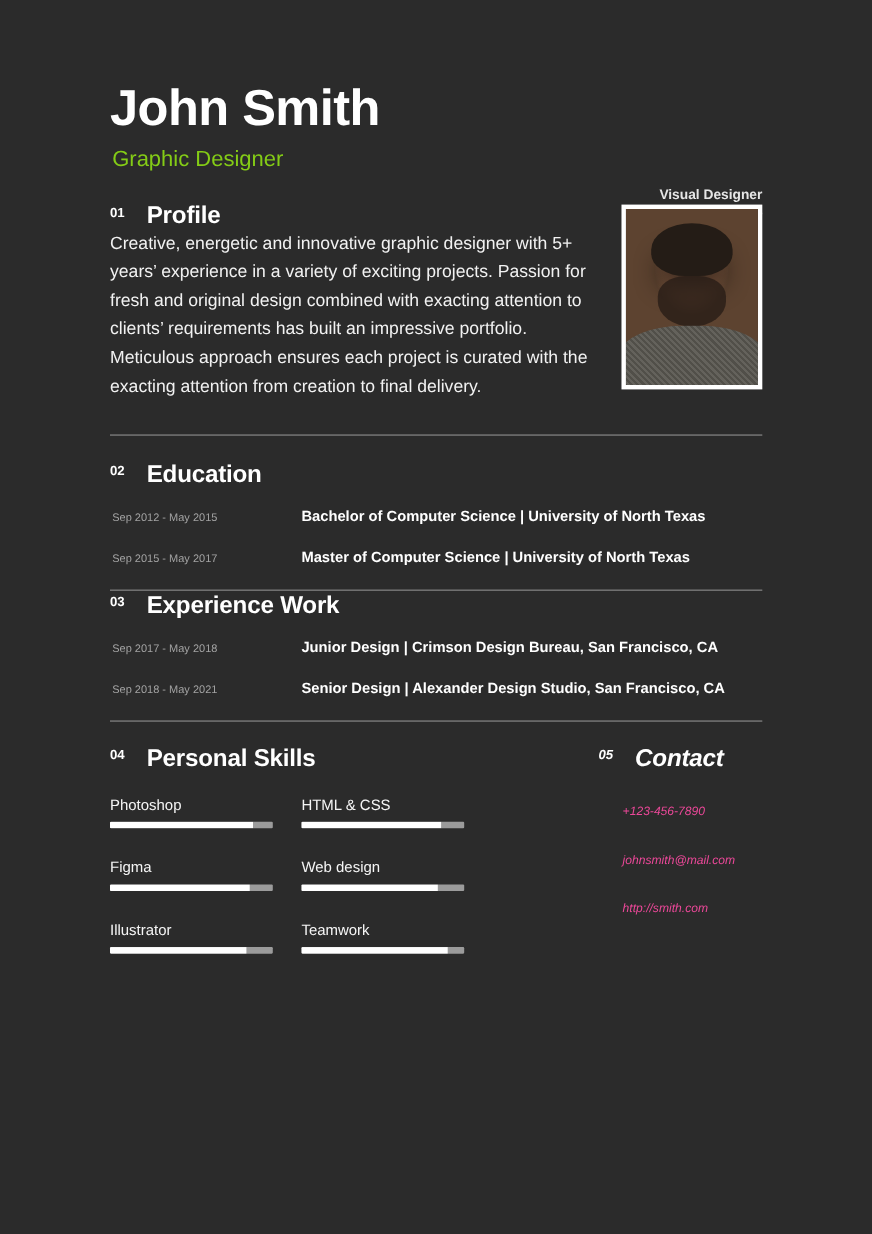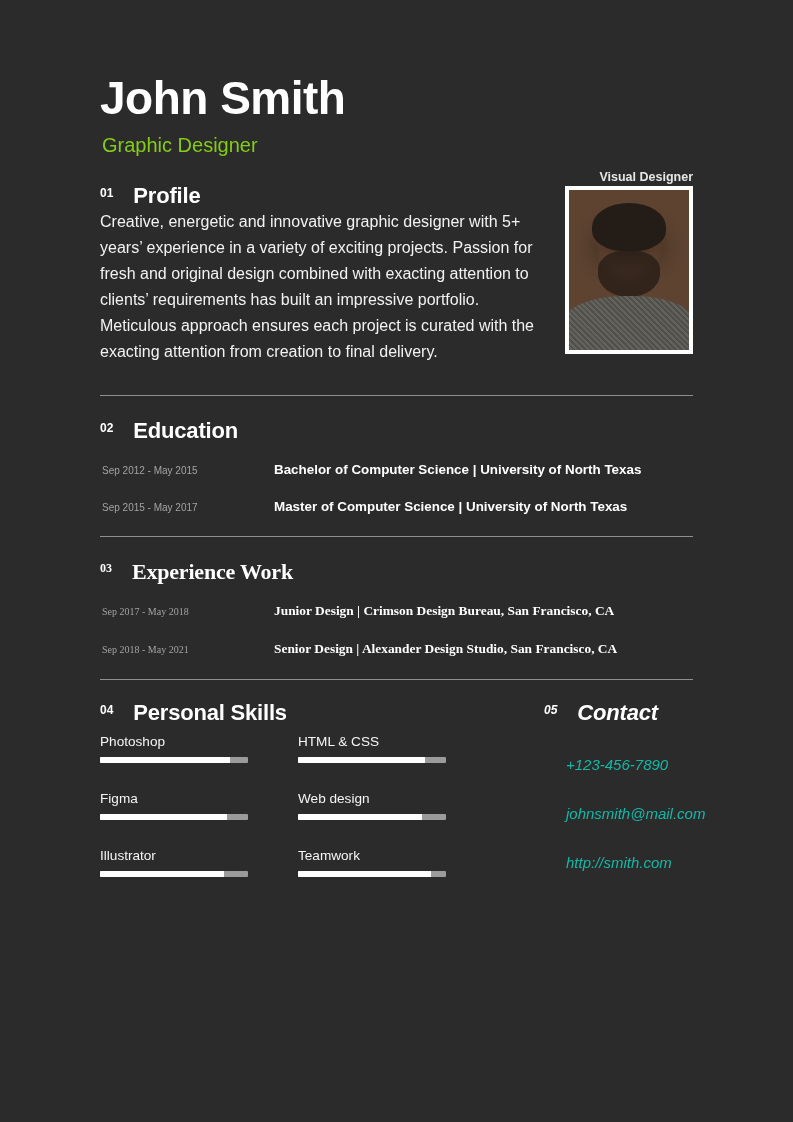--- a/index.html
+++ b/index.html
@@ -167,22 +167,22 @@
   
   .bottom {
     display: flex;
     margin-top: 4px;
   }
   .bottom-left { width: 420px; flex: none; }
   .bottom-right { flex: 1; padding-left: 24px; font-style: italic; }
 
   .skills-cols {
     display: flex;
-    gap: 50px;
-    margin-top: 8px;
+    gap: 26px;
+    margin-top: 22px;
   }
   .skill-col { width: 148px; }
   .skill {
     margin-bottom: 28px;
   }
   .skill-name {
     font-size: 13.6px;
     margin-bottom: 8px;
     color: #f5f5f5;
   }
@@ -197,22 +197,22 @@
     position: absolute;
     left: 0; top: 0; bottom: 0;
     background: #ffffff;
   }
 
   .contact-list {
     margin-top: 30px;
     padding-left: 22px;
   }
   .contact-item {
-    font-size: 15px;
-    color: #14b8a6;
+    font-size: 11px;
+    color: #ec4899;
     margin-bottom: 32px;
   }
 
   #skills-section .section-head,
   #contact-section .section-head { align-items: flex-end; }
 </style>
 </head>
 <body>
 
 <div class="page">
@@ -256,21 +256,21 @@
       </div>
       <div class="entry">
         <div class="entry-date">Sep 2015 - May 2017</div>
         <div class="entry-desc">Master of Computer Science | University of North Texas</div>
       </div>
     </div>
   </div>
 
   <div class="divider" style="margin-top:6px;"></div>
 
-  <div id="experience-section" style="margin-top:22px;font-family:Liberation Serif, serif;">
+  <div id="experience-section" style="">
     <div class="section-head">
       <span class="sec-num">03</span>
       <span class="sec-title">Experience Work</span>
     </div>
     <div class="entries">
       <div class="entry">
         <div class="entry-date">Sep 2017 - May 2018</div>
         <div class="entry-desc">Junior Design | Crimson Design Bureau, San Francisco, CA</div>
       </div>
       <div class="entry">

